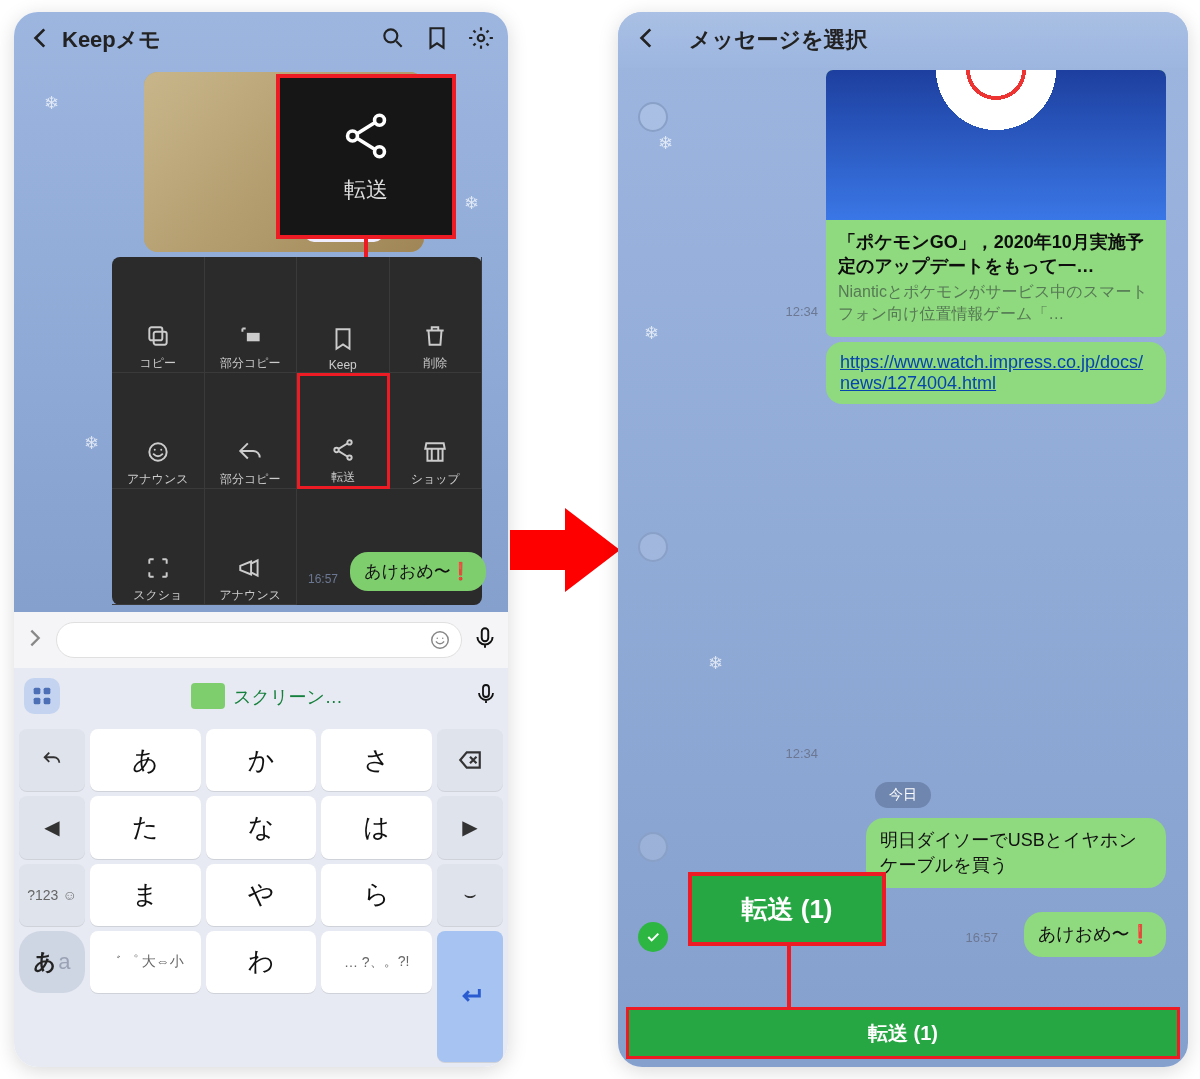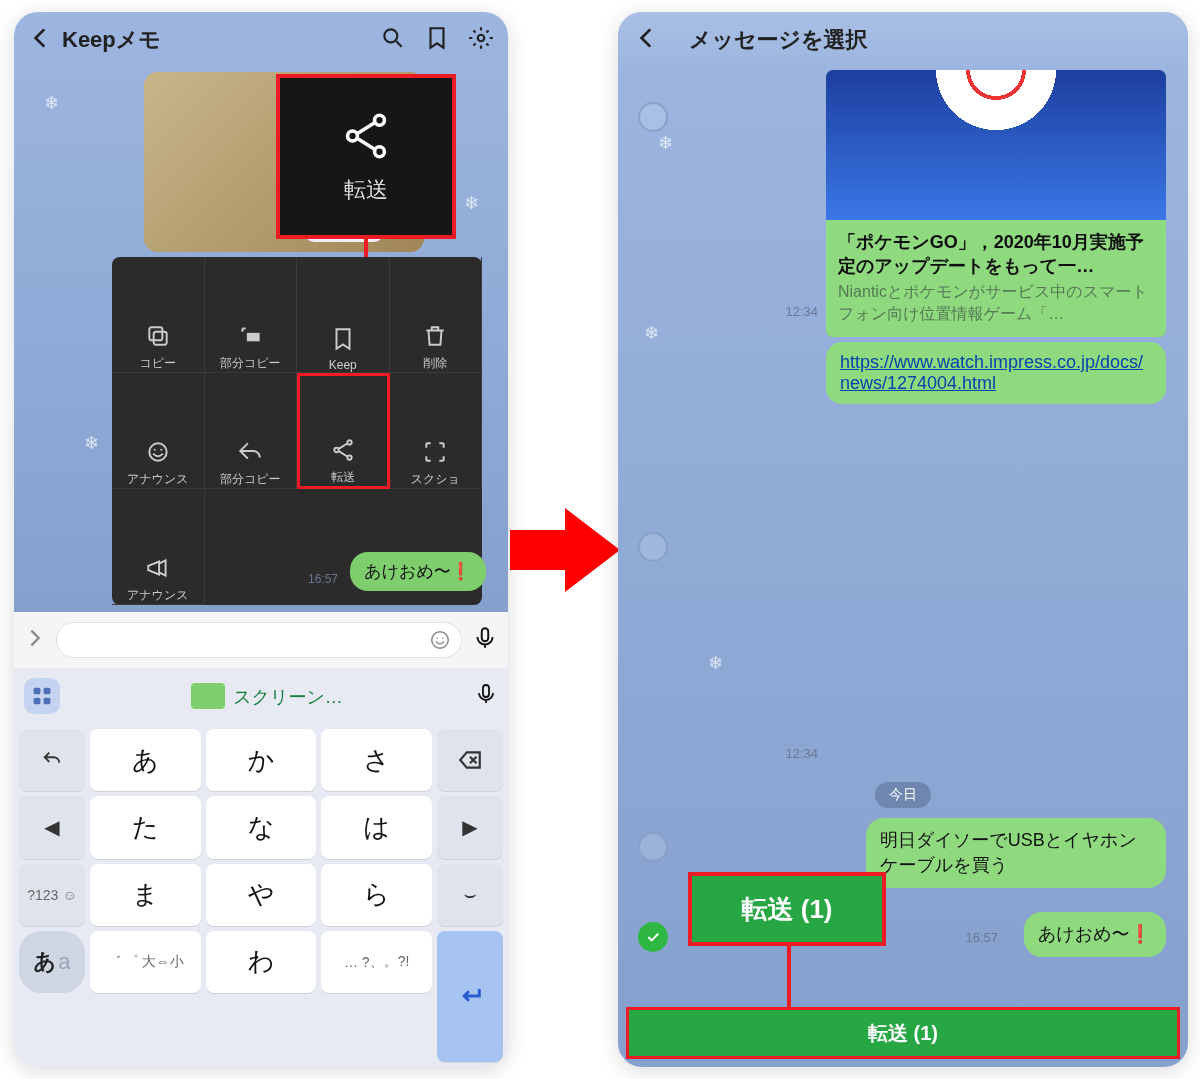--- a/index.html
+++ b/index.html
@@ -181,20 +181,26 @@
             <svg viewBox="0 0 24 24" fill="none" stroke="#ccc" stroke-width="1.8">
               <circle cx="6" cy="12" r="2"></circle>
               <circle cx="18" cy="5" r="2"></circle>
               <circle cx="18" cy="19" r="2"></circle>
               <path d="M8 11l8-5M8 13l8 5"></path>
             </svg>
             <span>転送</span>
           </div>
         <div class="mi">
             <svg viewBox="0 0 24 24" fill="none" stroke="#ccc" stroke-width="1.8">
+              <path d="M3 9h18l-1-5H4zM5 9v11h14V9M9 9v11M15 9v11"></path>
+            </svg>
+            <span>ショップ</span>
+          </div>
+        <div class="mi">
+            <svg viewBox="0 0 24 24" fill="none" stroke="#ccc" stroke-width="1.8">
               <path d="M4 4h4M4 4v4M20 4h-4M20 4v4M4 20h4M4 20v-4M20 20h-4M20 20v-4"></path>
             </svg>
             <span>スクショ</span>
           </div>
         <div class="mi">
             <svg viewBox="0 0 24 24" fill="none" stroke="#ccc" stroke-width="1.8">
               <path d="M3 10v4l10 4V6zM13 8l6-3v14l-6-3"></path>
             </svg>
             <span>アナウンス</span>
           </div>

